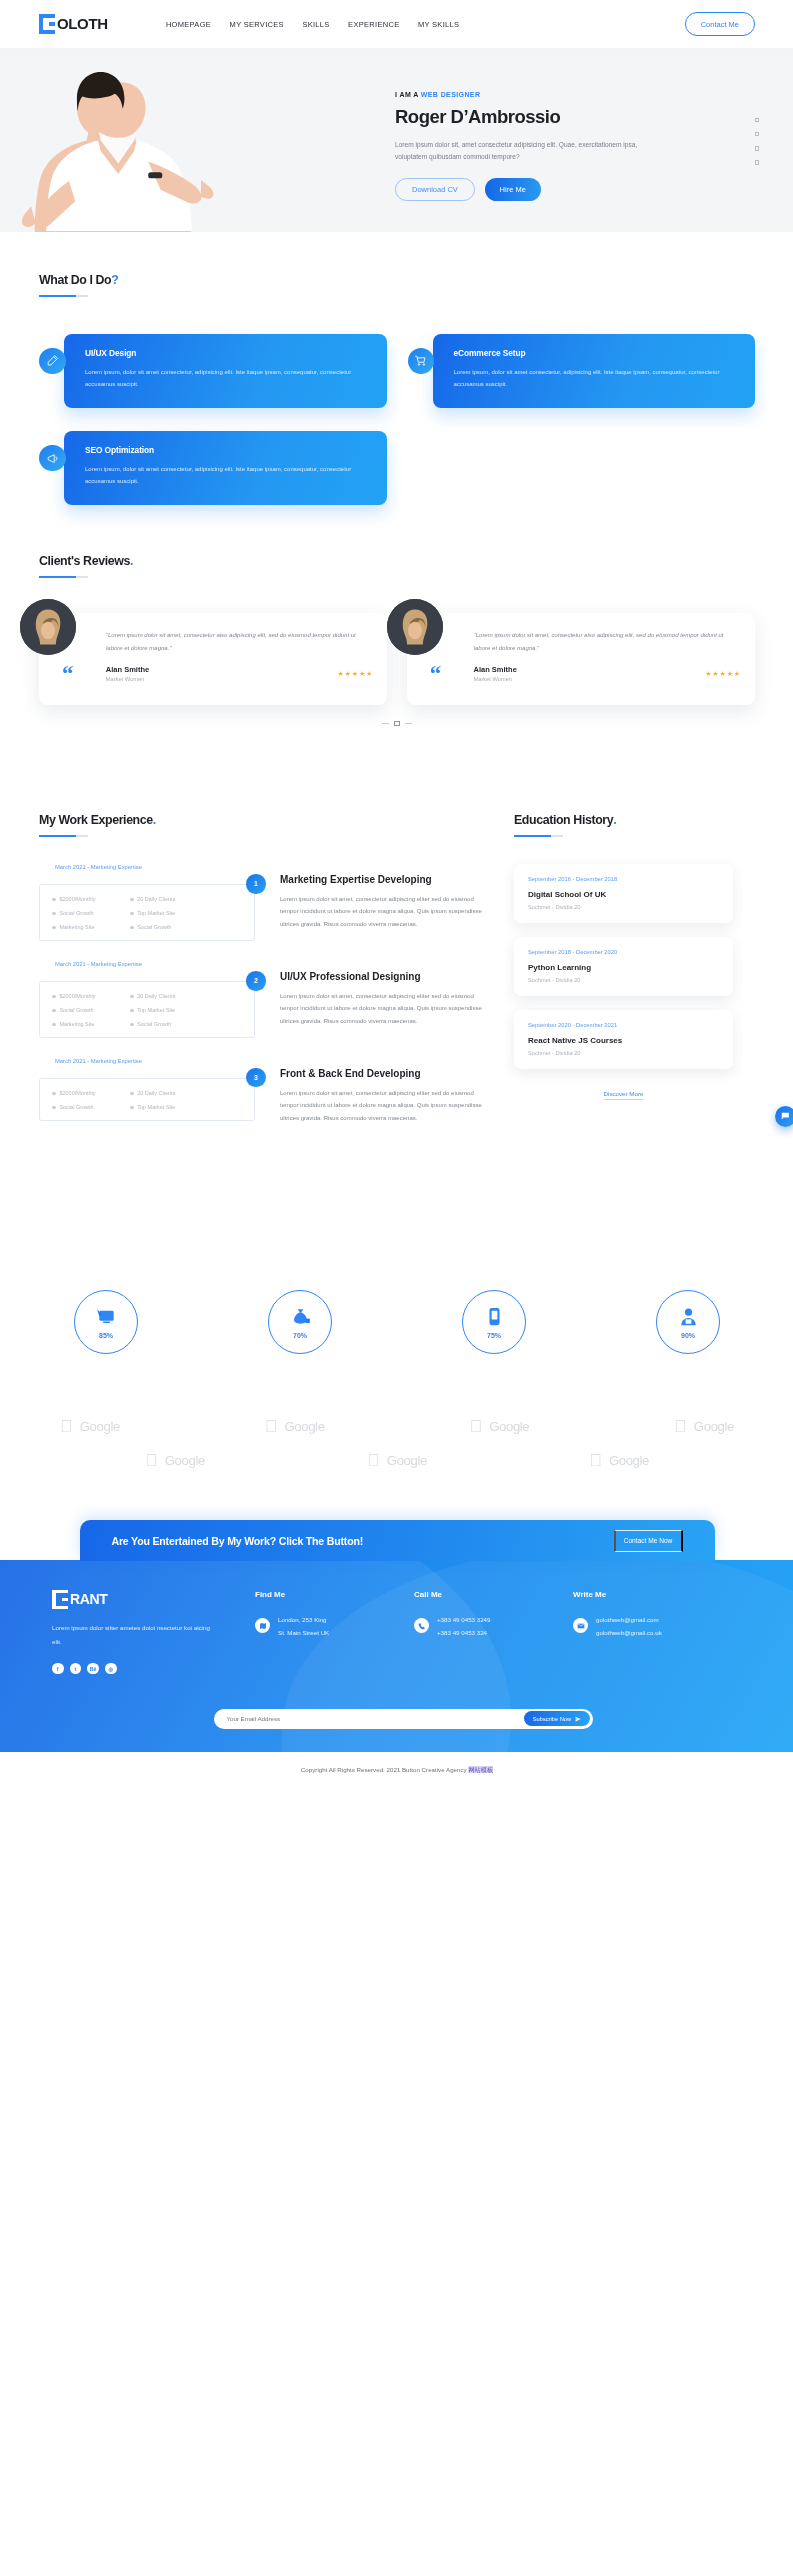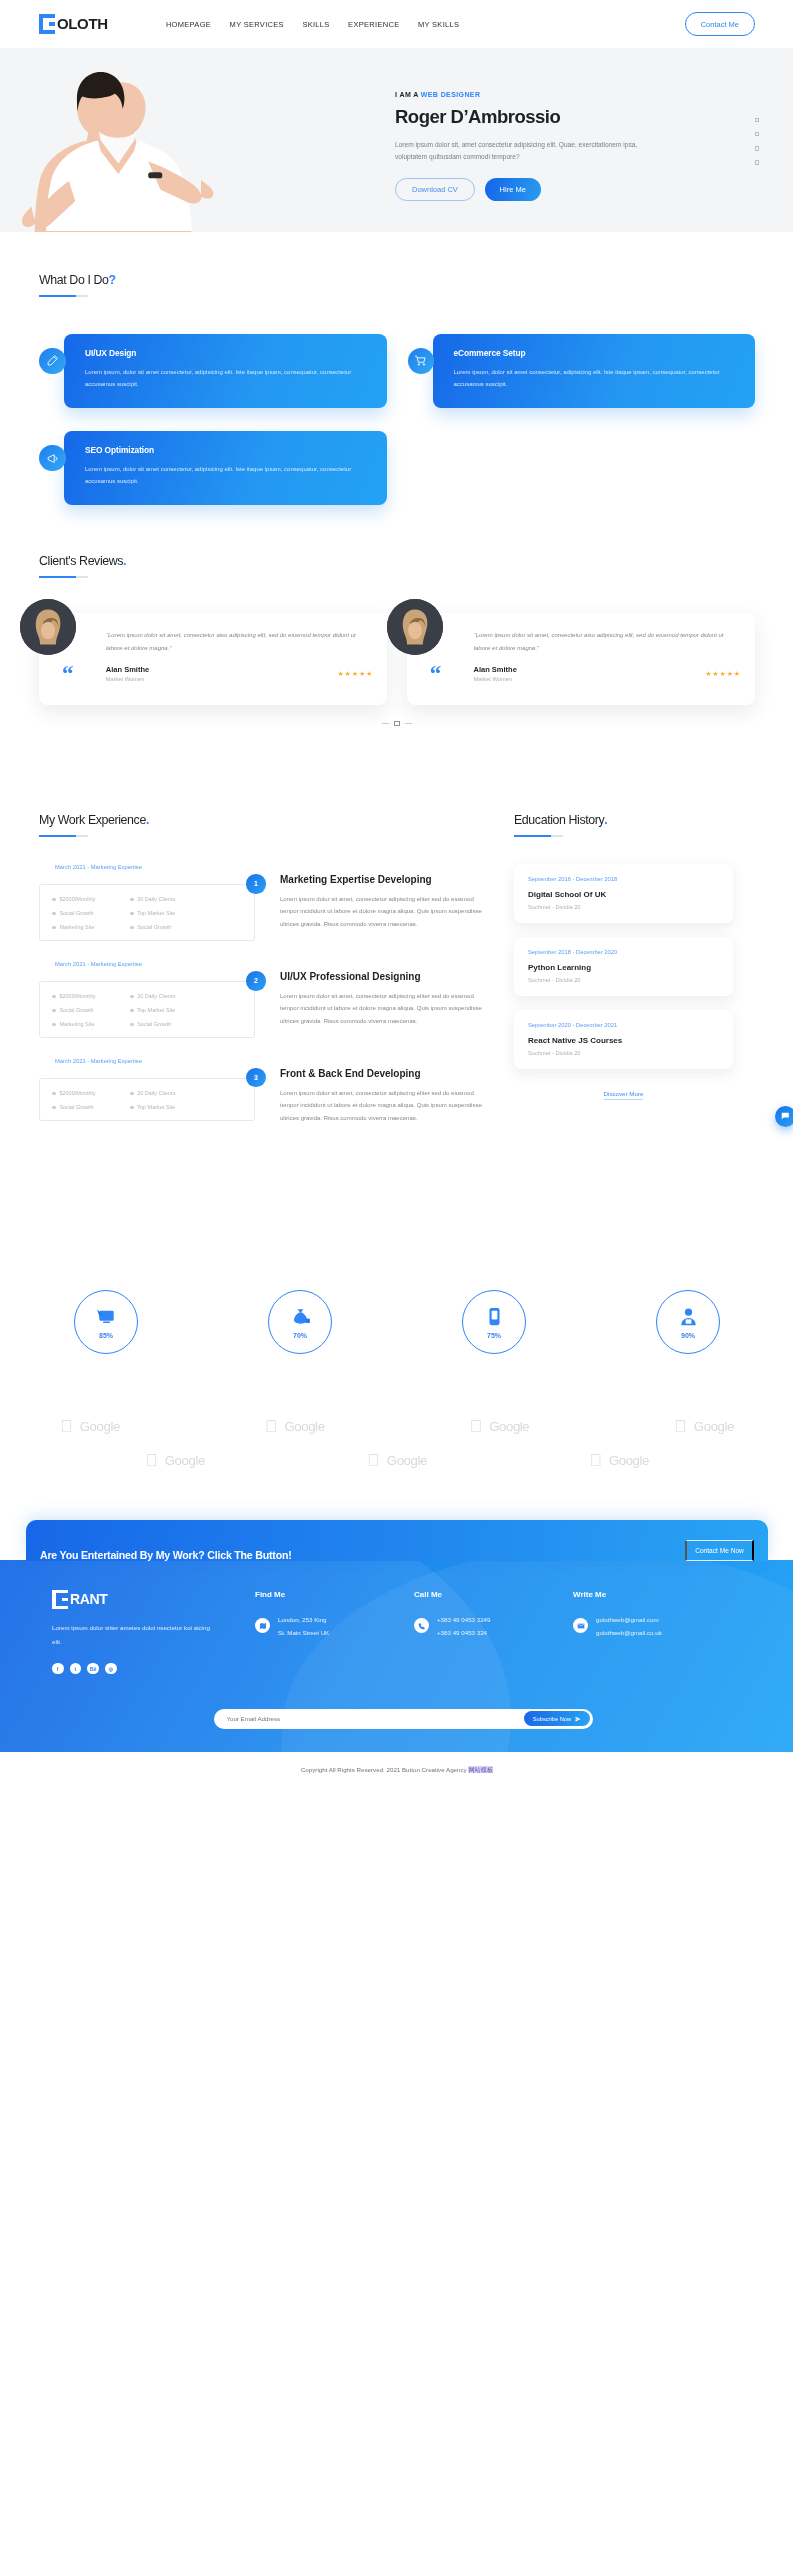--- a/index.html
+++ b/index.html
@@ -70,21 +70,21 @@
     font-size:7.5px; cursor:pointer;
     background:linear-gradient(100deg,#1565e8,#2a9bf0);
   }
   .hero-dots { position:absolute; right:35px; top:69px; }
   .hero-dots span {
     display:block; width:4.4px; height:4.4px; border:0.9px solid #b9bec6;
     margin-bottom:9.7px;
   }
 
   
-  .sec-title { font-size:12.4px; font-weight:normal; letter-spacing:-0.4px; color:#1d2025; }
+  .sec-title { font-size:12.4px; font-weight:bold; letter-spacing:-0.4px; color:#1d2025; }
   .sec-title b { color:#2f86f6; }
   .sec-rule { width:49px; height:1.8px; background:#dfe2e6; margin-top:8px; position:relative; }
   .sec-rule::before {
     content:""; position:absolute; left:0; top:0; height:1.8px; width:37px; background:#2f86f6;
   }
 
   
   .services { padding:41px 0 0 0; }
   .wrap { width:716px; margin:0 auto; position:relative; }
   .svc-grid {
@@ -185,23 +185,23 @@
   .brands { padding:64px 0 0 0; }
   .brand-row { display:flex; justify-content:space-between; margin-bottom:17.6px; padding:0 21px;}
   .brand-row.second { padding:0 106px; }
   .brand { display:flex; align-items:center; gap:7px; color:#d7dade; }
   .brand .apple { font-size:17px; line-height:1; }
   .brand .gname { font-size:13.2px; letter-spacing:-0.4px; }
 
   
   .footer-zone { margin-top:51px; position:relative; }
   .cta {
-    width:742px; margin:0 auto; border-radius:10.6px 10.6px 0 0; height:41px;
+    width:635px; margin:0 auto; border-radius:10.6px 10.6px 0 0; height:41px;
     background:linear-gradient(100deg,#1767e8,#29a3f4);
-    display:flex; align-items:flex-end; padding:0 14px; position:relative; z-index:3;
+    display:flex; align-items:center; padding:0 32px; position:relative; z-index:3;
     box-shadow:0 -3.5px 16px rgba(25,110,230,.18);
   }
   .cta h3 { color:#fff; font-size:10.6px; font-weight:bold; letter-spacing:-0.2px; }
   .cta .cta-btn {
     margin-left:auto; color:#fff; font-size:6.6px; padding:6.2px 0; width:69px;
     text-align:center; border-top:0.9px solid rgba(255,255,255,.85);
     border-bottom:0.9px solid rgba(255,255,255,.85); background:transparent; cursor:pointer;
   }
   .footer {
     background:linear-gradient(120deg,#1667e6 0%,#1f8bef 45%,#26a6f6 100%);

